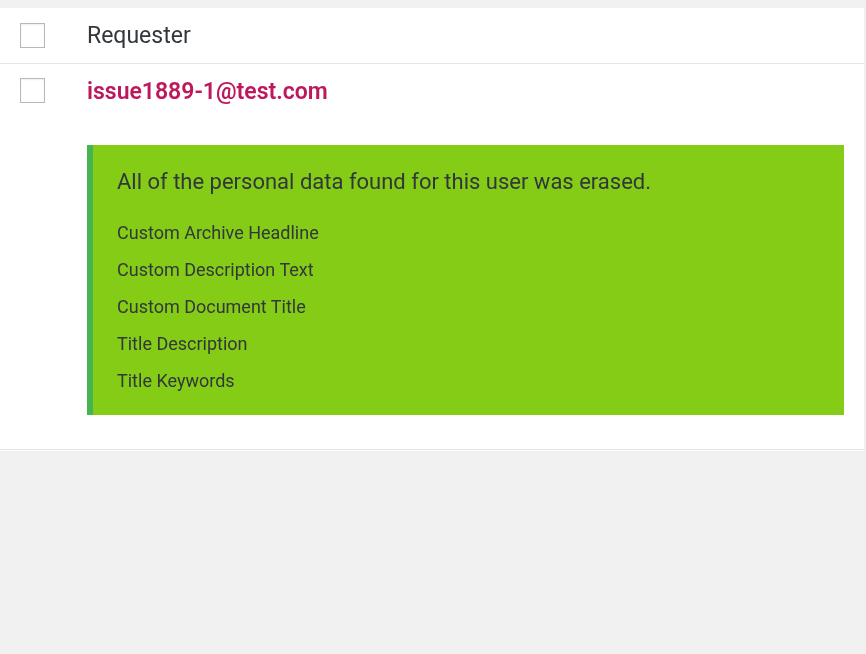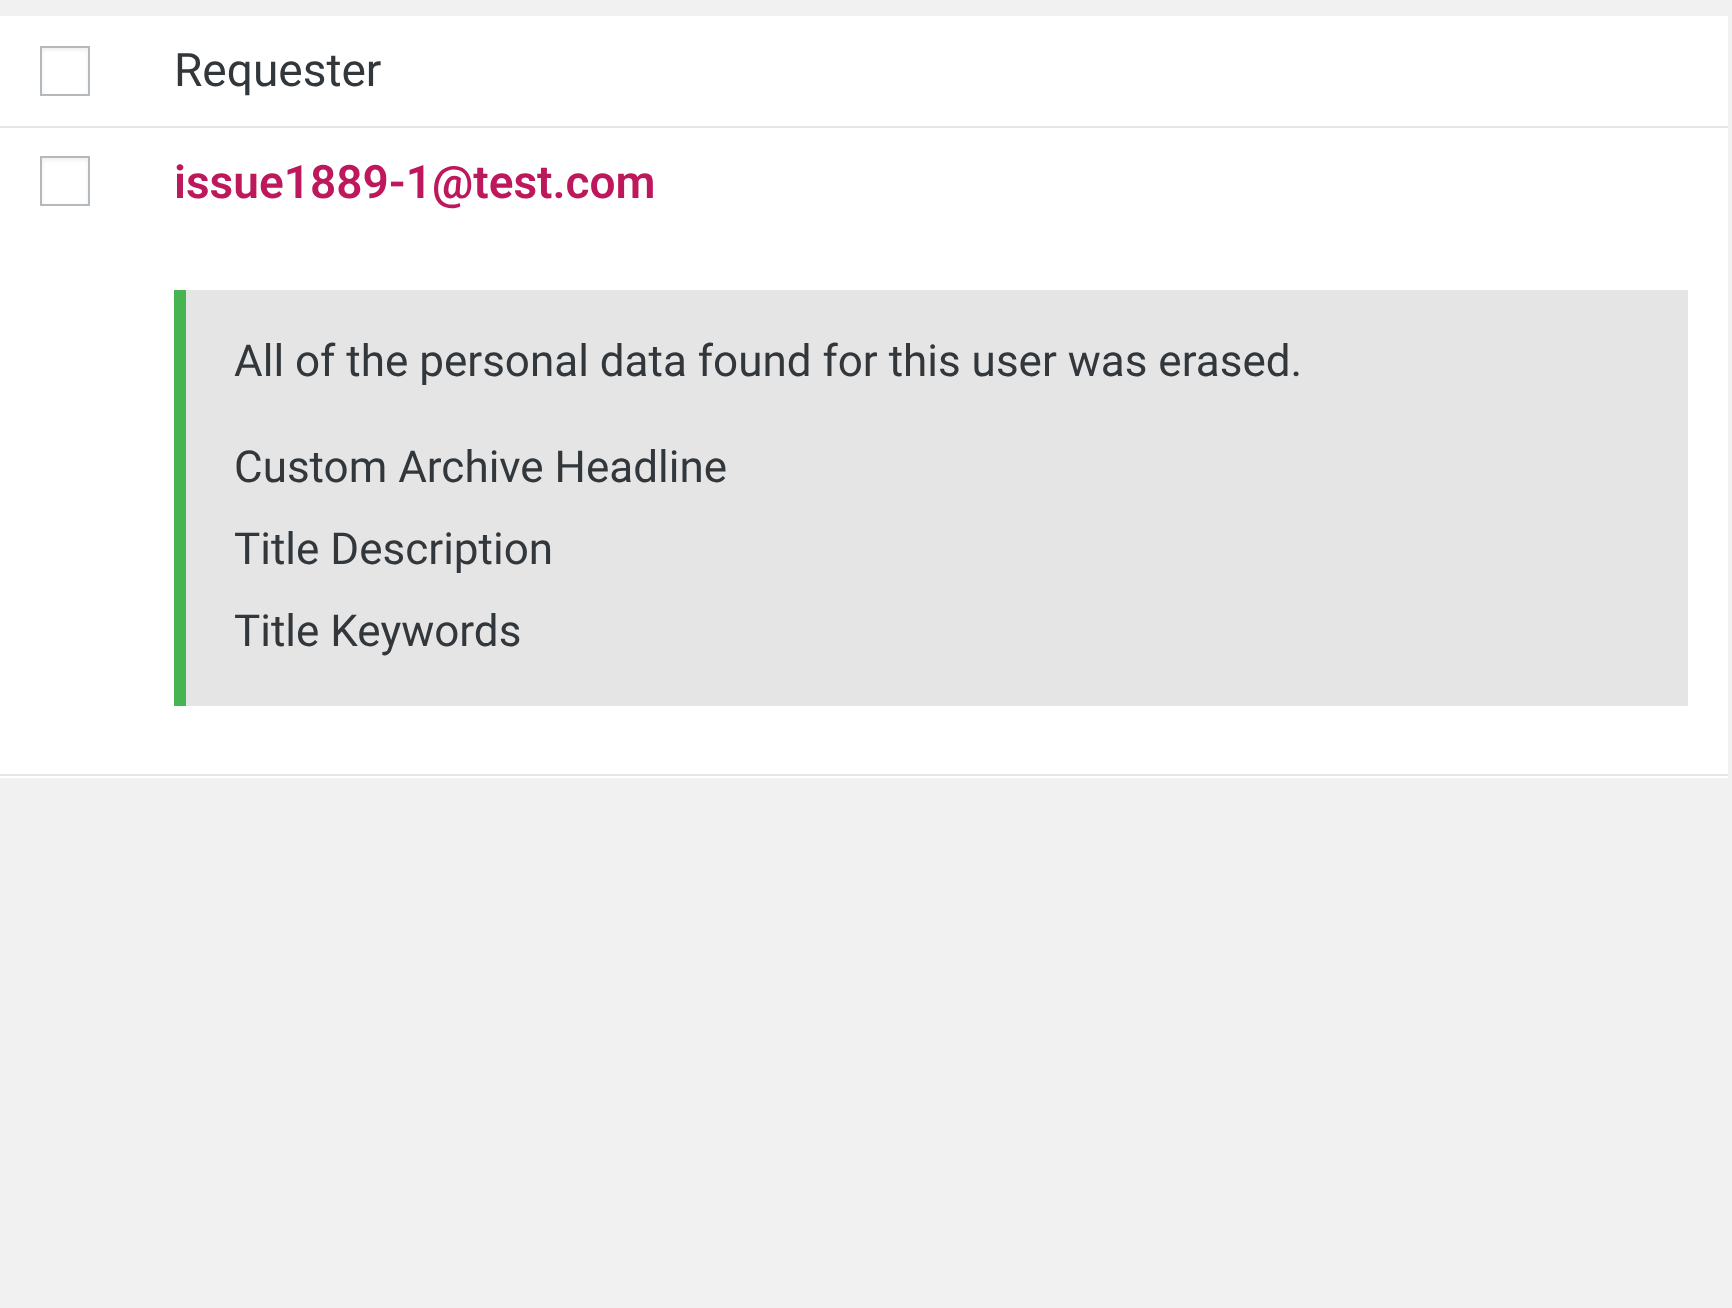--- a/index.html
+++ b/index.html
@@ -55,33 +55,33 @@
       padding-bottom: 14px;
     }
     .requester-link {
       font-size: 23px;
       color: #be185d;
       text-decoration: none;
       font-weight: 600;
       cursor: pointer;
     }
     .notice {
-      background: #e5e5e5;
+      background: #84cc16;
       border-left: 6px solid #46b450;
       margin: 40px 0 20px 0;
       padding: 24px 24px 24px 24px;
     }
     .notice-main {
       font-size: 22px;
       color: #32373c;
       margin-bottom: 28px;
       font-weight: 400;
     }
     .notice-item {
-      font-size: 22px;
+      font-size: 18px;
       color: #32373c;
       margin-bottom: 16px;
       font-weight: 400;
     }
     .notice-item:last-child {
       margin-bottom: 0;
     }
     .table-close {
       border-top: 1px solid #e5e5e5;
       height: 2px;
@@ -96,20 +96,22 @@
       <div class="checkbox"></div>
       <div class="header-label">Requester</div>
     </div>
     <div class="table-row">
       <div class="checkbox"></div>
       <div class="row-content">
         <a class="requester-link">issue1889-1@test.com</a>
         <div class="notice">
           <p class="notice-main">All of the personal data found for this user was erased.</p>
           <p class="notice-item">Custom Archive Headline</p>
+          <p class="notice-item">Custom Description Text</p>
+          <p class="notice-item">Custom Document Title</p>
           <p class="notice-item">Title Description</p>
           <p class="notice-item">Title Keywords</p>
         </div>
       </div>
     </div>
     <div class="table-close"></div>
   </div>
 </div>
 
 </body></html>

